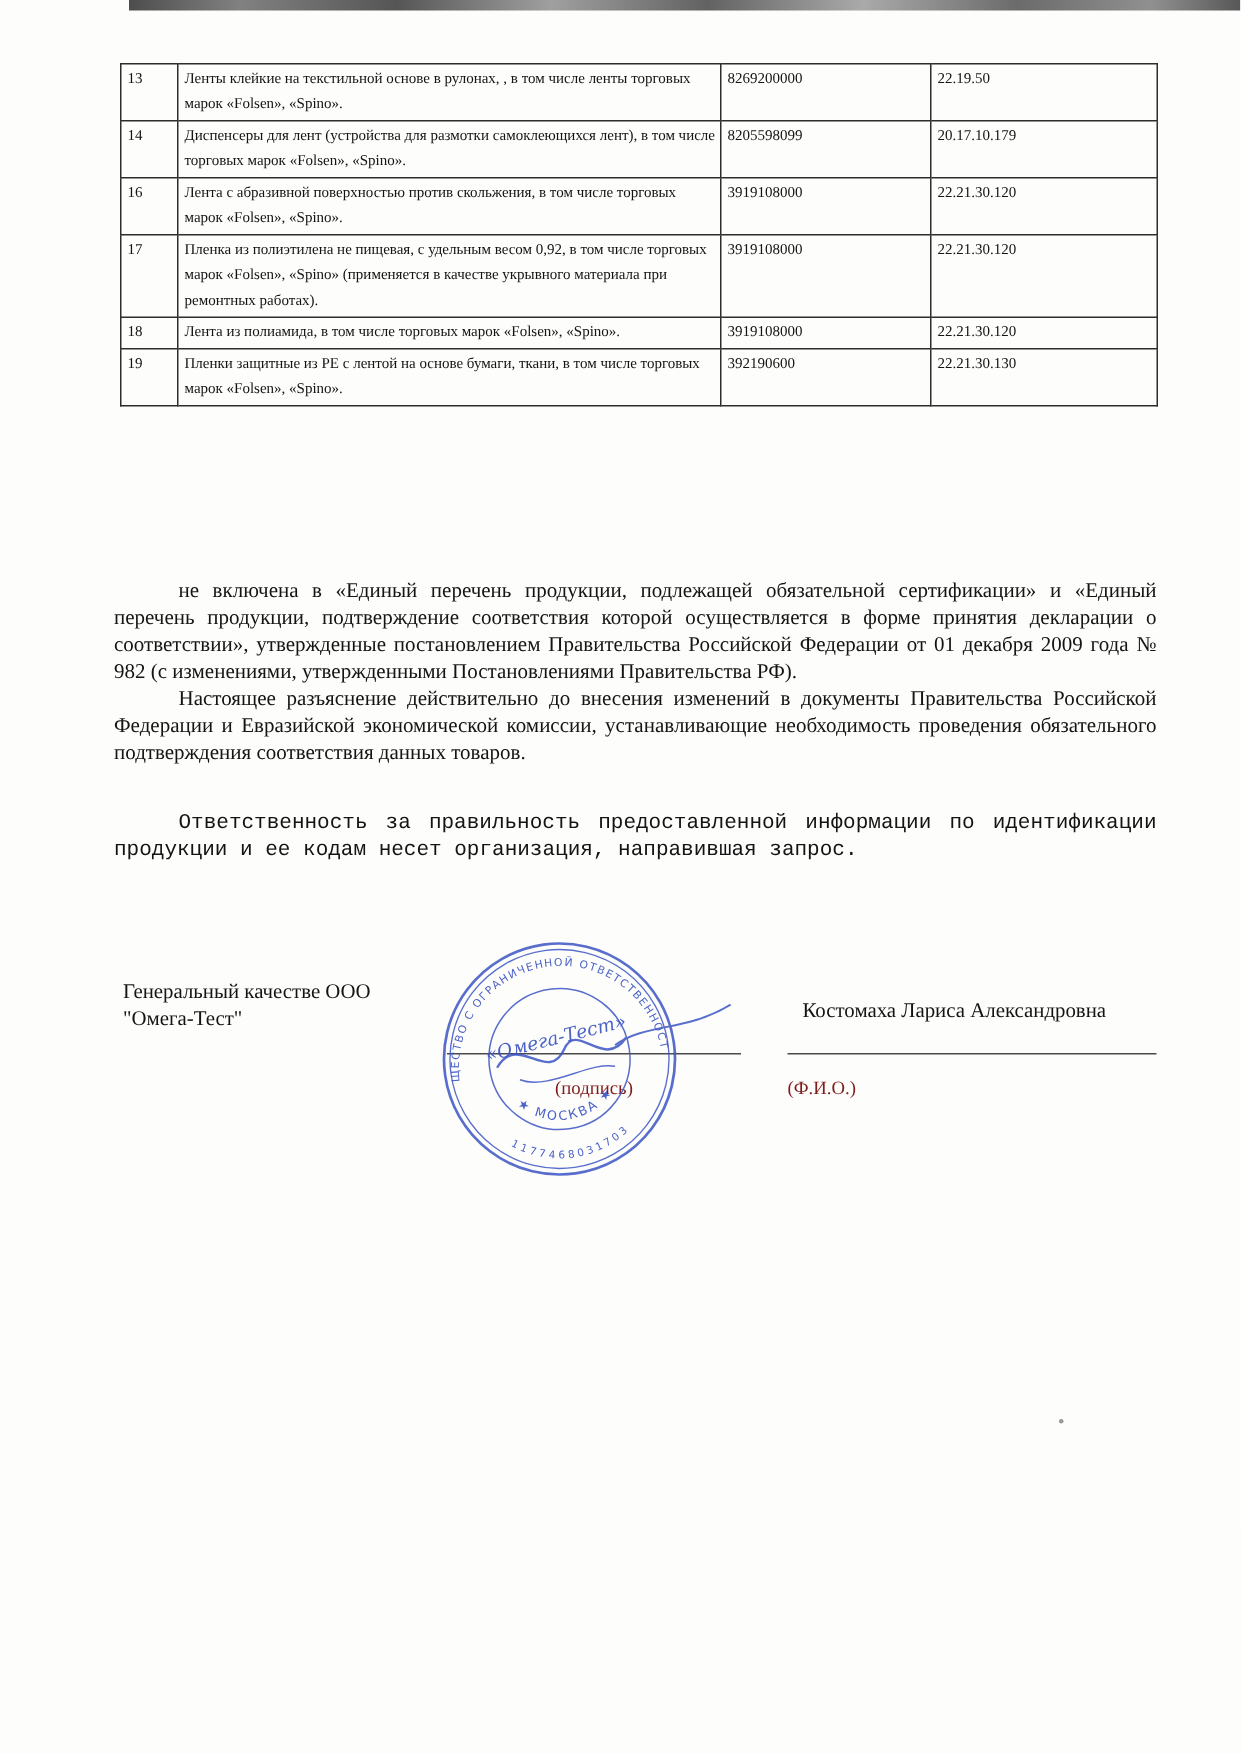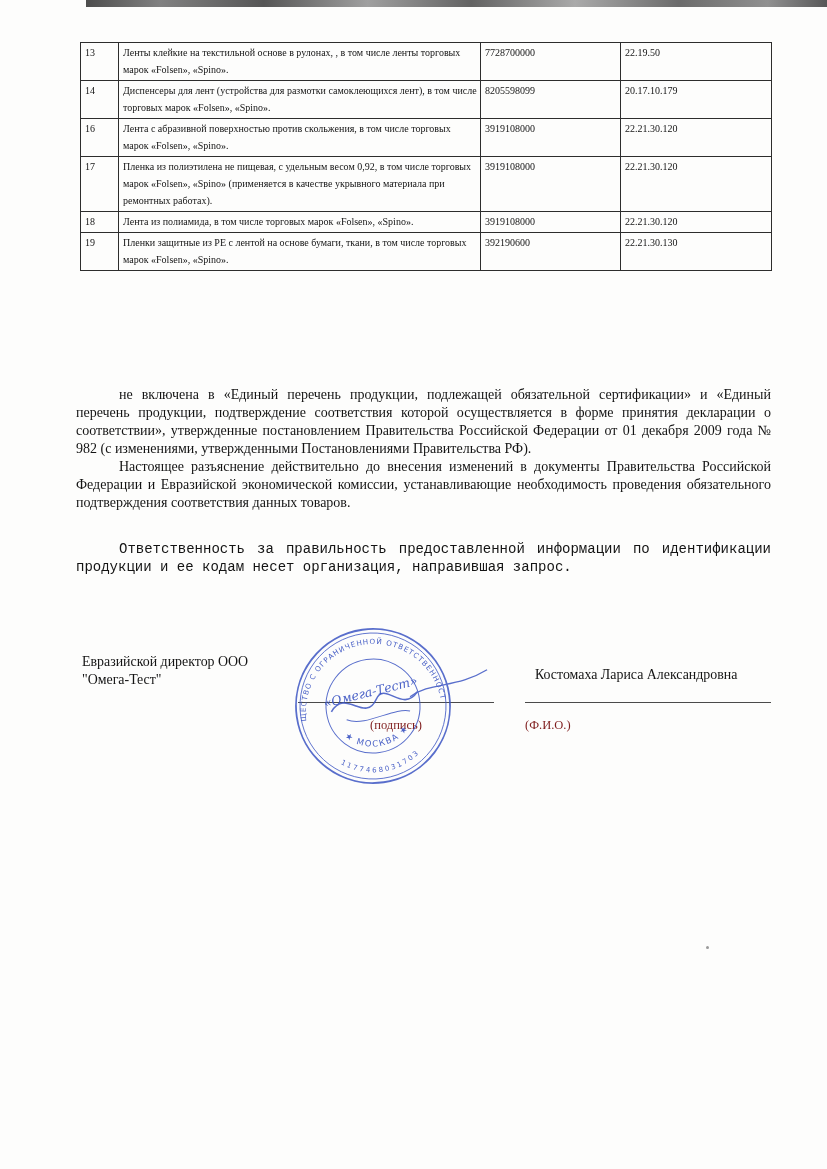--- a/index.html
+++ b/index.html
@@ -59,21 +59,21 @@
     <colgroup>
       <col style="width:38px">
       <col style="width:362px">
       <col style="width:140px">
       <col style="width:151px">
     </colgroup>
     <tbody id="table-body">
         <tr>
           <td>13</td>
           <td>Ленты клейкие на текстильной основе в рулонах, , в том числе ленты торговых марок «Folsen», «Spino».</td>
-          <td>7728700000</td>
+          <td>8269200000</td>
           <td>22.19.50</td>
         </tr>
         <tr>
           <td>14</td>
           <td>Диспенсеры для лент (устройства для размотки самоклеющихся лент), в том числе торговых марок «Folsen», «Spino».</td>
           <td>8205598099</td>
           <td>20.17.10.179</td>
         </tr>
         <tr>
           <td>16</td>
@@ -103,21 +103,21 @@
   </table>
 
   <div class="paras" id="paragraphs">
       <p>не включена в «Единый перечень продукции, подлежащей обязательной сертификации» и «Единый перечень продукции, подтверждение соответствия которой осуществляется в форме принятия декларации о соответствии», утвержденные постановлением Правительства Российской Федерации от 01 декабря 2009 года № 982 (с изменениями, утвержденными Постановлениями Правительства РФ).</p>
       <p>Настоящее разъяснение действительно до внесения изменений в документы Правительства Российской Федерации и Евразийской экономической комиссии, устанавливающие необходимость проведения обязательного подтверждения соответствия данных товаров.</p>
       <p class="gap-before">Ответственность за правильность предоставленной информации по идентификации продукции и ее кодам несет организация, направившая запрос.</p>
     </div>
 
   <div class="sig">
     <div class="sig-left">
-      <div>Евразийской директор ООО</div>
+      <div>Генеральный качестве ООО</div>
       <div>"Омега-Тест"</div>
     </div>
 
     <div class="line line-sign"></div>
     <div class="caption cap-sign">(подпись)</div>
 
     <div class="sig-name">Костомаха Лариса Александровна</div>
     <div class="line line-name"></div>
     <div class="caption cap-name">(Ф.И.О.)</div>
 

